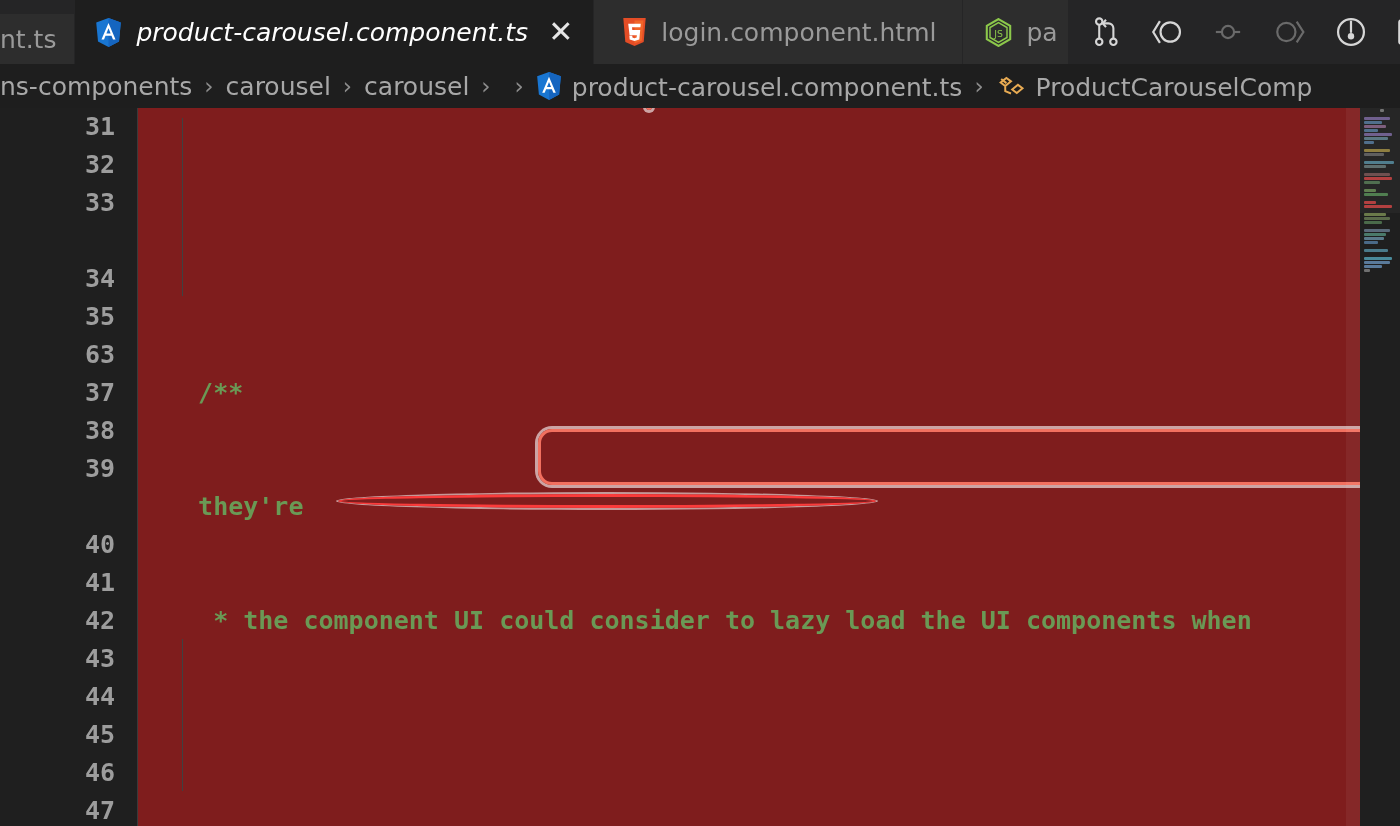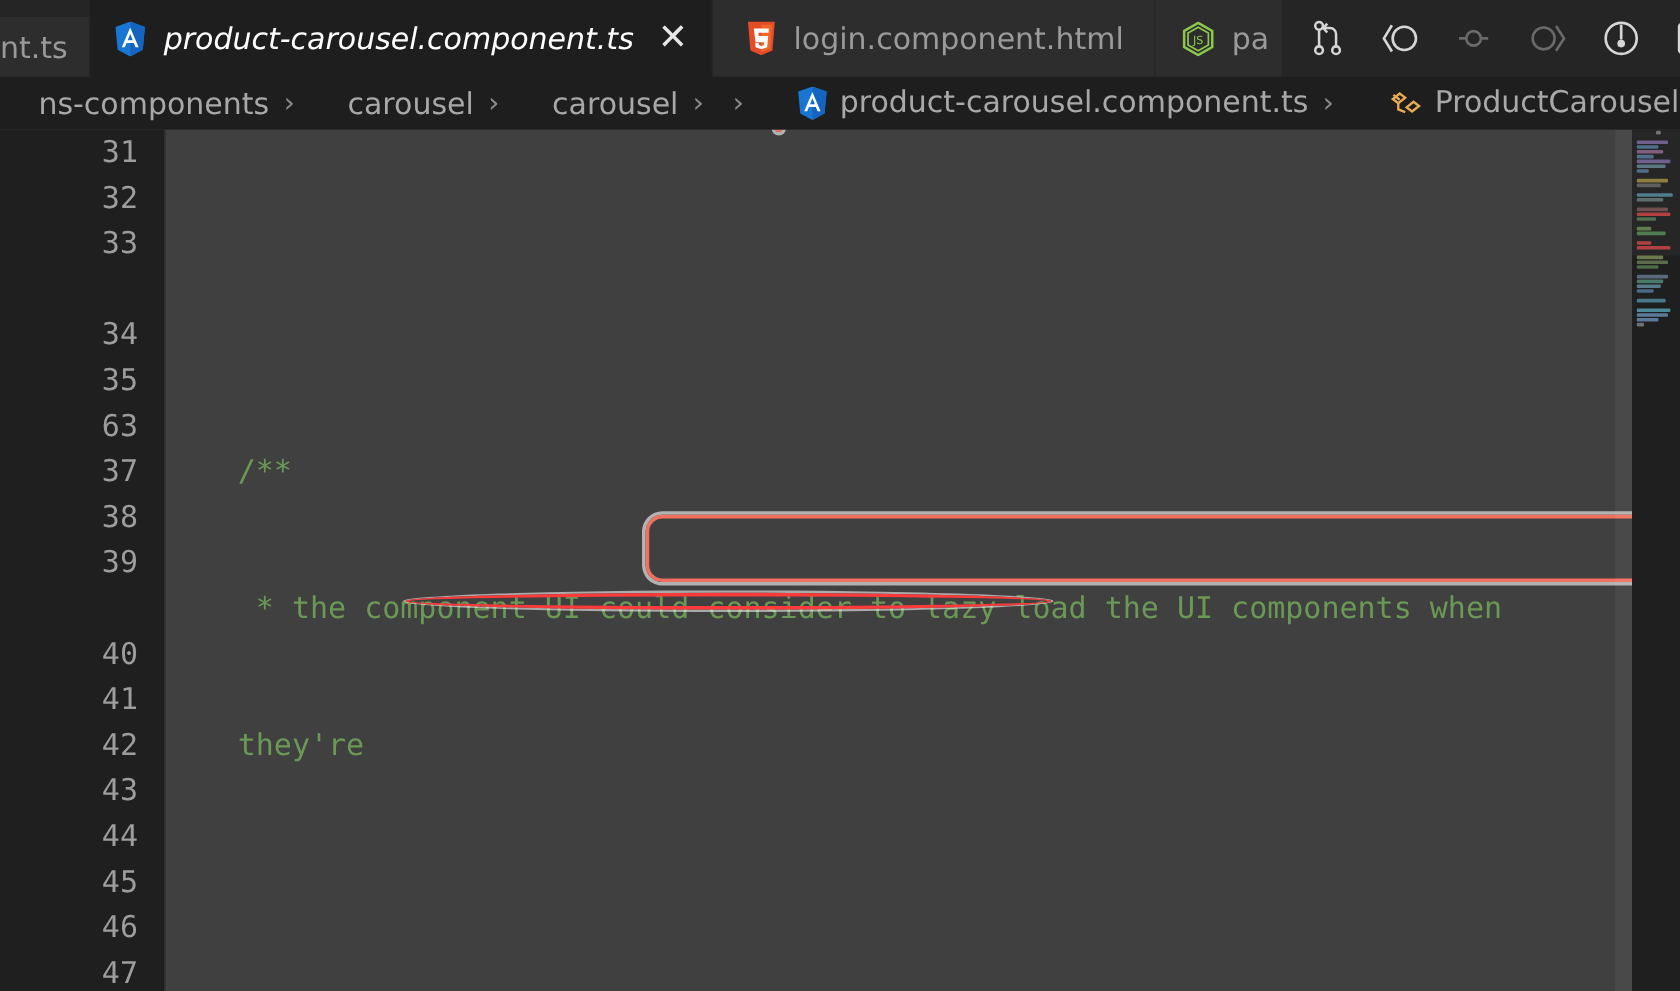--- a/index.html
+++ b/index.html
@@ -67,31 +67,32 @@
     background: #1e1e1e;
     display: flex;
     align-items: center;
     gap: 0;
     padding-left: 0;
     font-size: 25px;
     color: #a8a8a8;
     white-space: nowrap;
     overflow: hidden;
   }
-  .crumb { display: flex; align-items: flex-start; gap: 10px; padding-left: 32px; }
+  .crumb { display: flex; align-items: flex-end; gap: 10px; }
   .crumb-sep { color: #8c8c8c; font-size: 23px; padding: 0 12px; }
   .crumb-text { line-height: 1; }
 
   
   .editor {
     position: relative;
     height: 718px;
-    background: #404040;
+    background: #7f1d1d;
     display: flex;
     overflow: hidden;
+    font-weight: bold;
   }
   .gutter {
     width: 138px;
     flex: 0 0 138px;
     background: #1f1f1f;
     text-align: right;
     padding-right: 22px;
     border-right: 1px solid #3a3a3a;
     position: relative;
   }
@@ -326,22 +327,22 @@
     <div class="ln">47</div>
   </div>
 
   <div class="code">
 
     
     <div class="iguide" style="left:44px; top:10px; height:178px;"></div>
     <div class="iguide" style="left:44px; top:531px; height:152px;"></div>
 
     <div class="cl"><span class="t-com">  /**</span></div>
+    <div class="cl"><span class="t-com">  they're</span></div>
     <div class="cl"><span class="t-com">   * the component UI could consider to lazy load the UI components when</span></div>
-    <div class="cl"><span class="t-com">  they're</span></div>
     
     
 
     
 
     
 
     
 
     

